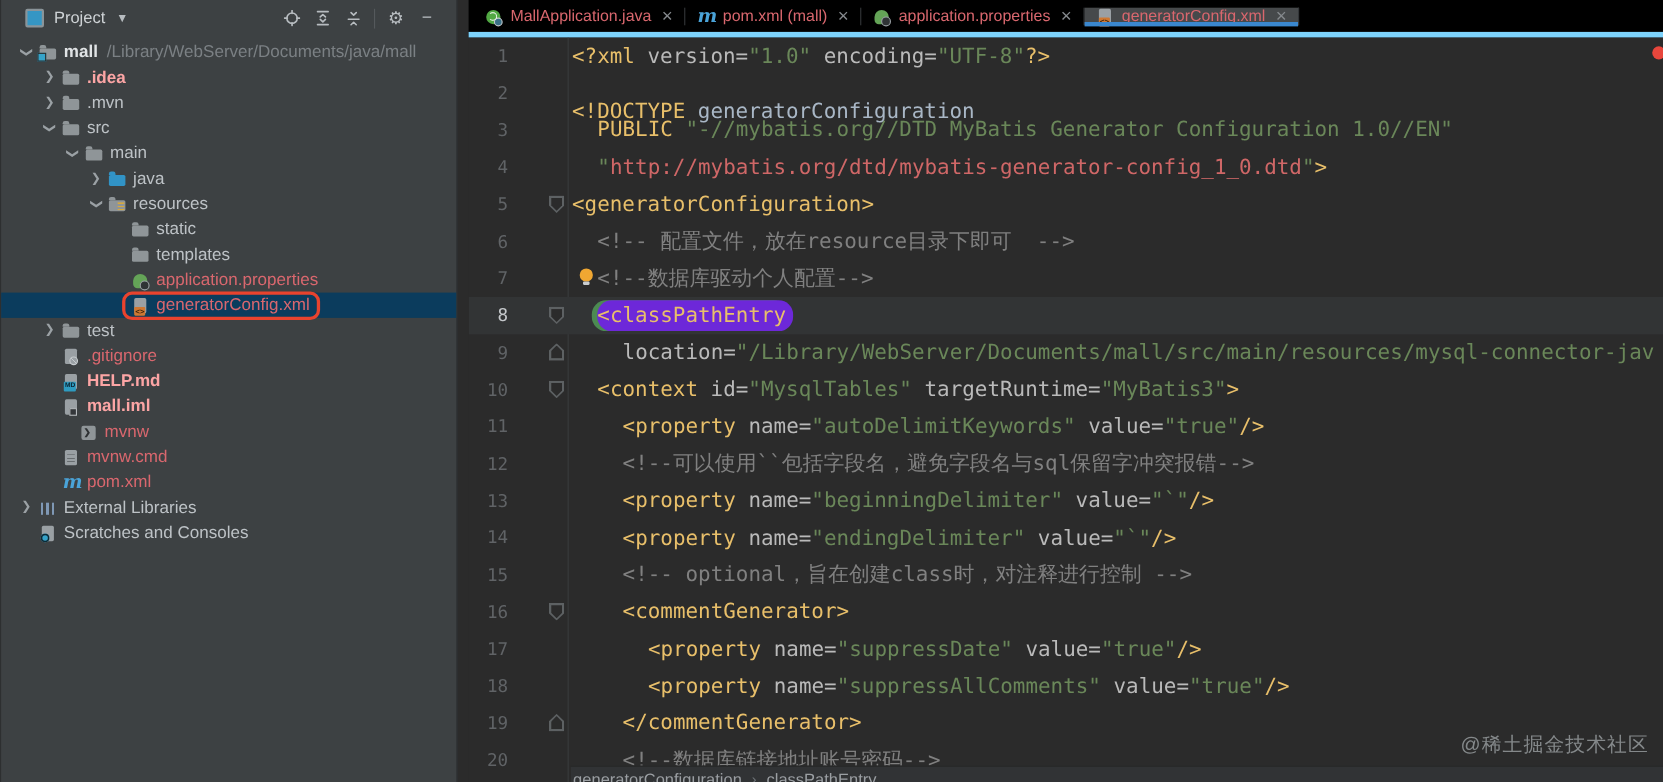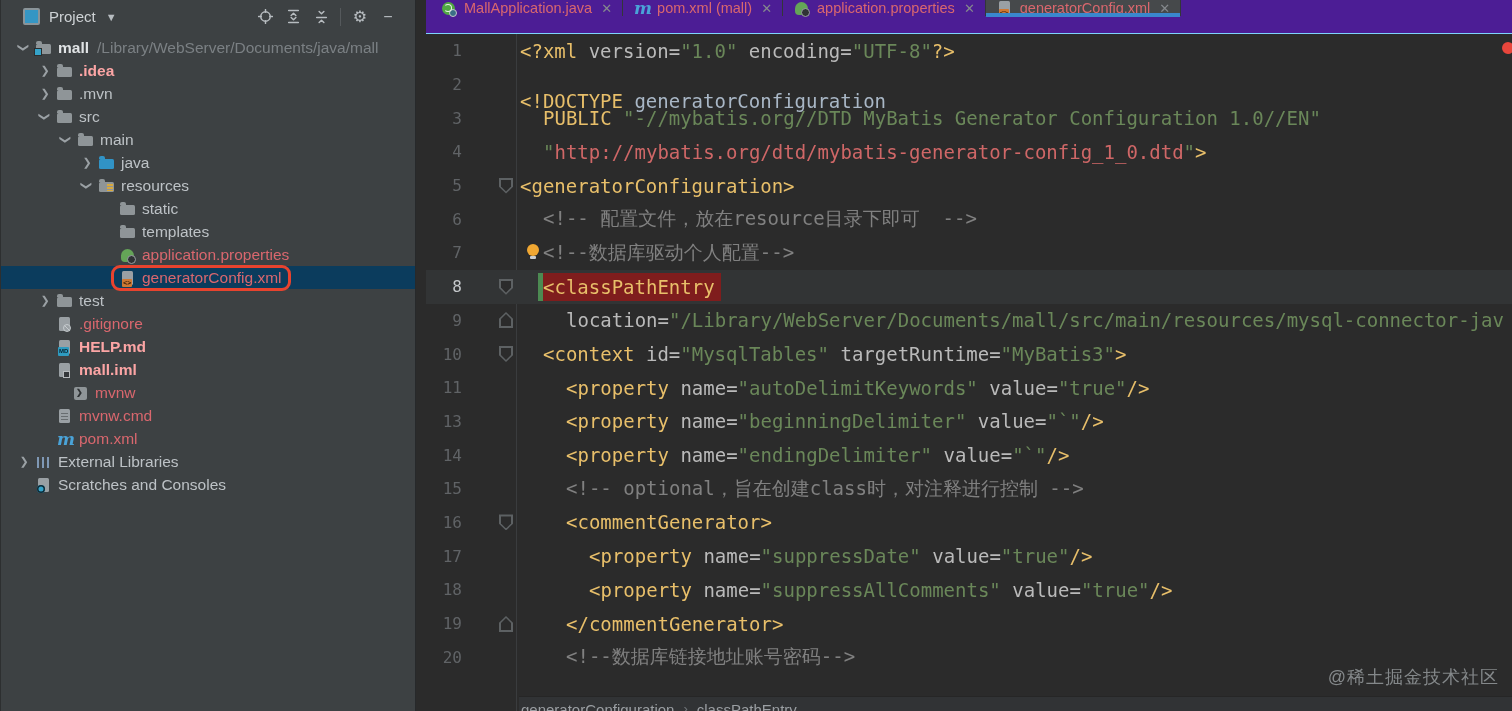--- a/index.html
+++ b/index.html
@@ -55,21 +55,21 @@
   .ic-spring-config::after{content:"";position:absolute;right:-2px;bottom:-2px;width:7px;height:7px;background:#2f3335;border:1px solid #9aa0a4;border-radius:50%;}
   .ic-spring-class{position:absolute;left:2px;top:2px;width:13px;height:13px;background:#51a843;border-radius:50%;}
   .ic-spring-class::after{content:"";position:absolute;left:2px;top:2px;width:6px;height:6px;border:1.5px solid #e8f2e6;border-left-color:transparent;border-radius:50%;}
   .ic-spring-class::before{content:"";position:absolute;right:-2px;bottom:-2px;width:6px;height:6px;background:#3a6f86;border:1px solid #c2c8cb;border-radius:50%;}
   .ic-ext-libs{position:absolute;left:2px;top:3px;width:14px;height:11px;
       background:repeating-linear-gradient(90deg,#7f98b5 0 2.5px,transparent 2.5px 5px);}
   .ic-scratches::after{content:"";position:absolute;left:-1px;bottom:-1px;width:8px;height:8px;background:#35a3c9;border-radius:50%;
       box-shadow:inset 0 0 0 1.5px #0e2a36;}
   
   .editor{position:absolute;left:426px;top:0;right:0;bottom:0;background:#2b2b2b;}
-  .tabbar{height:34px;background:#4c1d95;display:flex;align-items:flex-start;padding-left:4px;border-bottom:1px solid #7dd3fc;box-sizing:border-box;}
+  .tabbar{height:34px;background:#000000;display:flex;align-items:center;padding-left:4px;border-bottom:5px solid #7dd3fc;box-sizing:border-box;}
   .tab{display:flex;align-items:center;gap:6px;padding:0 10px;font-size:14.5px;color:#d9676e;position:relative;border-right:1px solid #333639;cursor:default;}
   .tab.active{background:#46494b;}
   .tab.active::after{content:"";position:absolute;left:0;right:0;bottom:-1px;height:4px;background:#3a87ce;}
   .tclose{color:#85898d;font-size:13px;margin-left:3px;}
   
   .code{position:absolute;left:0;right:0;top:34px;bottom:0;overflow:hidden;
         font-family:"DejaVu Sans Mono",monospace;font-size:19px;}
   .gutline{position:absolute;left:90px;top:0;bottom:0;width:1px;background:#3a3c3e;}
   .cline{display:flex;height:33.7px;align-items:center;position:relative;}
   .cline.active{background:#323435;}
@@ -79,21 +79,21 @@
   .fslot{margin-left:auto;margin-right:3px;width:14px;height:16px;position:relative;}
   .fm{position:absolute;inset:0;}
   .fm::before{content:"";position:absolute;inset:0;background:#5d6163;
       clip-path:polygon(0 0,100% 0,100% 58%,50% 100%,0 58%);}
   .fm::after{content:"";position:absolute;inset:2px;background:#2b2b2b;
       clip-path:polygon(0 0,100% 0,100% 58%,50% 100%,0 58%);}
   .fm.up{transform:scaleY(-1);}
   .ccode{flex:1;white-space:pre;overflow:hidden;position:relative;height:100%;display:flex;align-items:center;}
   .c-tag{color:#e8bf6a;} .c-attr{color:#bababa;} .c-str{color:#6a8759;}
   .c-com{color:#808080;} .c-err{color:#cf6767;} .c-plain{color:#a9b7c6;}
-  .hl{background:#7f1d1d;box-shadow:-5px 0 0 #4c8a52;padding:3px 6px 3px 0;}
+  .hl{background:#6d28d9;box-shadow:-5px 0 0 #4c8a52;padding:3px 6px 3px 0;border-radius:13px;}
   .bulb{position:absolute;left:11px;top:8px;width:12px;height:12px;background:#f0a732;border-radius:50%;}
   .bulb::after{content:"";position:absolute;left:3px;bottom:-3px;width:6px;height:3px;background:#c9cdd0;border-radius:1px;}
   .errdot{position:absolute;top:42px;right:-2px;width:12px;height:12px;border-radius:50%;background:#e8463c;}
   .crumbs{position:absolute;left:93px;right:0;bottom:-11px;height:26px;background:#313335;border-top:1px solid #262626;
       display:flex;align-items:flex-start;gap:9px;padding:4px 0 0 2px;font-size:15px;color:#9b9fa3;box-sizing:border-box;}
   .crumb-sep{color:#6f7478;font-size:13px;}
   .watermark{position:absolute;right:13px;bottom:22px;color:#84888a;font-size:18px;letter-spacing:1px;}
 </style>
 </head>
 <body>
@@ -430,20 +430,27 @@
         </div>
         <div class="cline">
           <div class="cgut">
             <span class="lnum">11</span>
             <span class="fslot"></span>
           </div>
           <div class="ccode" style="padding-left: 50px;"><span class="c-tag">&lt;property </span><span class="c-attr">name=</span><span class="c-str">"autoDelimitKeywords"</span><span class="c-attr"> value=</span><span class="c-str">"true"</span><span class="c-tag">/&gt;</span></div>
         </div>
         <div class="cline">
           <div class="cgut">
+            <span class="lnum">12</span>
+            <span class="fslot"></span>
+          </div>
+          <div class="ccode" style="padding-left: 50px;"><span class="c-com">&lt;!--可以使用``包括字段名，避免字段名与sql保留字冲突报错--&gt;</span></div>
+        </div>
+        <div class="cline">
+          <div class="cgut">
             <span class="lnum">13</span>
             <span class="fslot"></span>
           </div>
           <div class="ccode" style="padding-left: 50px;"><span class="c-tag">&lt;property </span><span class="c-attr">name=</span><span class="c-str">"beginningDelimiter"</span><span class="c-attr"> value=</span><span class="c-str">"`"</span><span class="c-tag">/&gt;</span></div>
         </div>
         <div class="cline">
           <div class="cgut">
             <span class="lnum">14</span>
             <span class="fslot"></span>
           </div>

